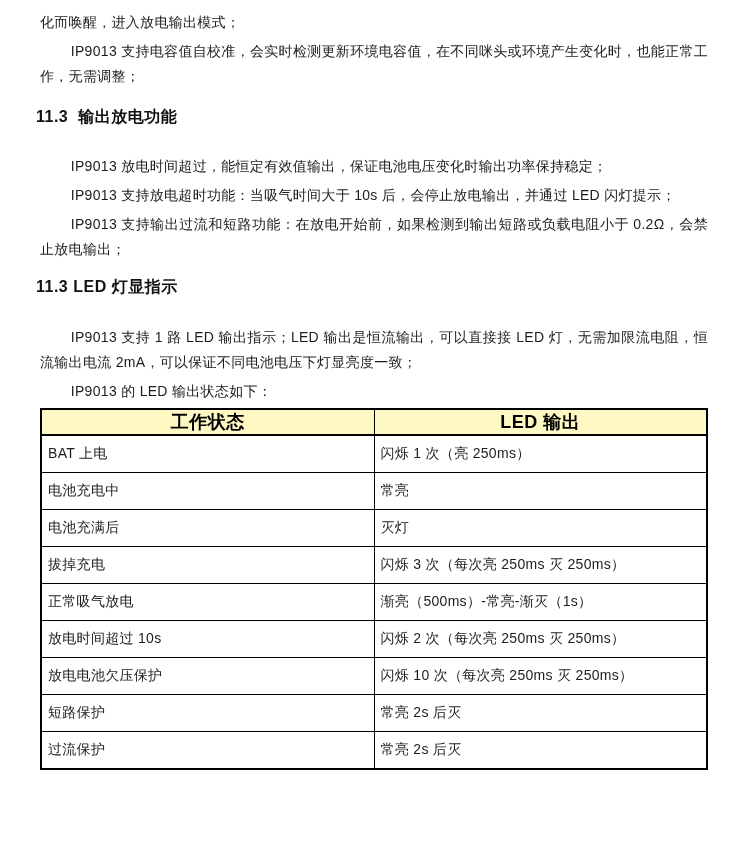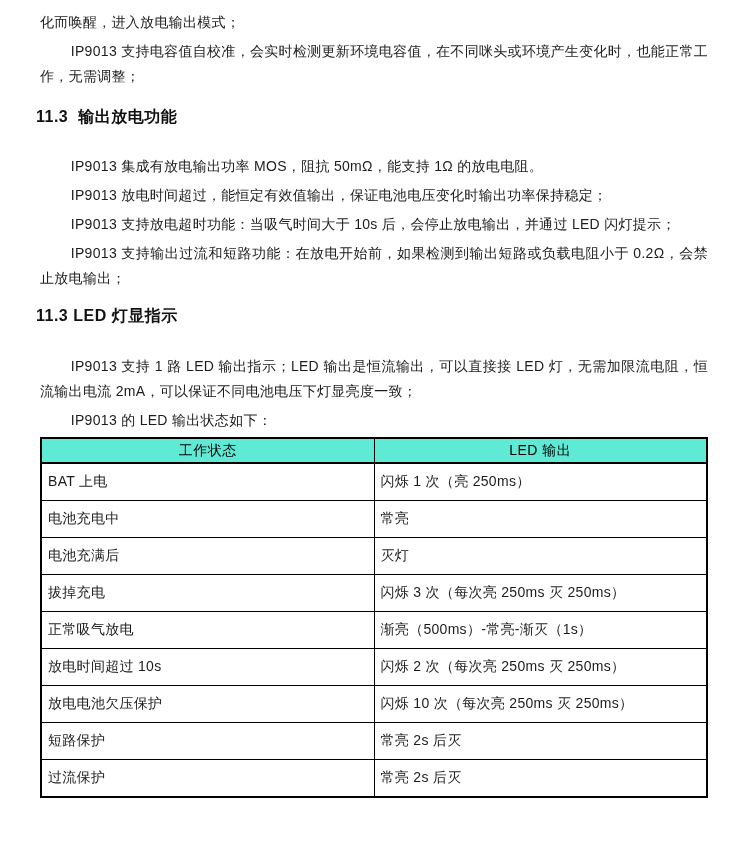--- a/index.html
+++ b/index.html
@@ -42,26 +42,26 @@
   table.led-table {
     border-collapse: collapse;
     table-layout: fixed;
     width: 668px;
     margin-left: 4px;
     margin-top: 0px;
     border: 2px solid #000000;
   }
   table.led-table col { width: 50%; }
   table.led-table th {
-    background: #5eead4;
+    background: #fef9c3;
     border: 1px solid #000000;
     border-bottom: 2px solid #000000;
     height: 23px;
-    font-size: 14px;
-    font-weight: normal;
+    font-size: 18px;
+    font-weight: bold;
     color: #000000;
     text-align: center;
     padding: 0 6px;
     letter-spacing: 0.5px;
   }
   table.led-table td {
     border: 1px solid #000000;
     height: 20px;
     font-size: 14px;
     padding: 8px 6px;
@@ -74,21 +74,20 @@
 <body>
 
 <div class="page">
 
   <p class="body-line">化而唤醒，进入放电输出模式；</p>
 
   <p class="body-line indent">IP9013 支持电容值自校准，会实时检测更新环境电容值，在不同咪头或环境产生变化时，也能正常工作，无需调整；</p>
 
   <h2 class="sec sec1">11.3  输出放电功能</h2>
 
-  <p class="body-line indent">IP9013 集成有放电输出功率 MOS，阻抗 50mΩ，能支持 1Ω 的放电电阻。</p>
   <p class="body-line indent">IP9013 放电时间超过，能恒定有效值输出，保证电池电压变化时输出功率保持稳定；</p>
   <p class="body-line indent">IP9013 支持放电超时功能：当吸气时间大于 10s 后，会停止放电输出，并通过 LED 闪灯提示；</p>
   <p class="body-line indent">IP9013 支持输出过流和短路功能：在放电开始前，如果检测到输出短路或负载电阻小于 0.2Ω，会禁止放电输出；</p>
 
   <h2 class="sec sec2">11.3 LED 灯显指示</h2>
 
   <p class="body-line indent">IP9013 支持 1 路 LED 输出指示；LED 输出是恒流输出，可以直接接 LED 灯，无需加限流电阻，恒流输出电流 2mA，可以保证不同电池电压下灯显亮度一致；</p>
   <p class="body-line indent">IP9013 的 LED 输出状态如下：</p>
 
   <table class="led-table">

